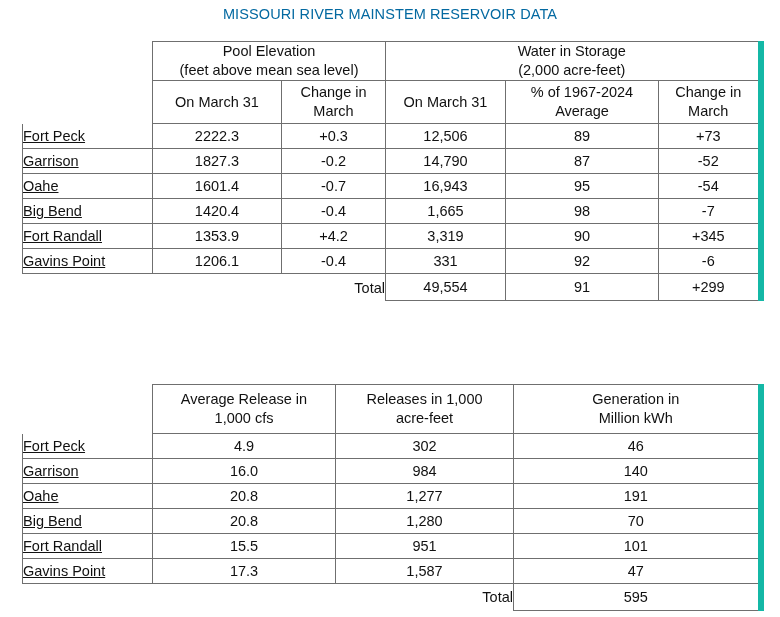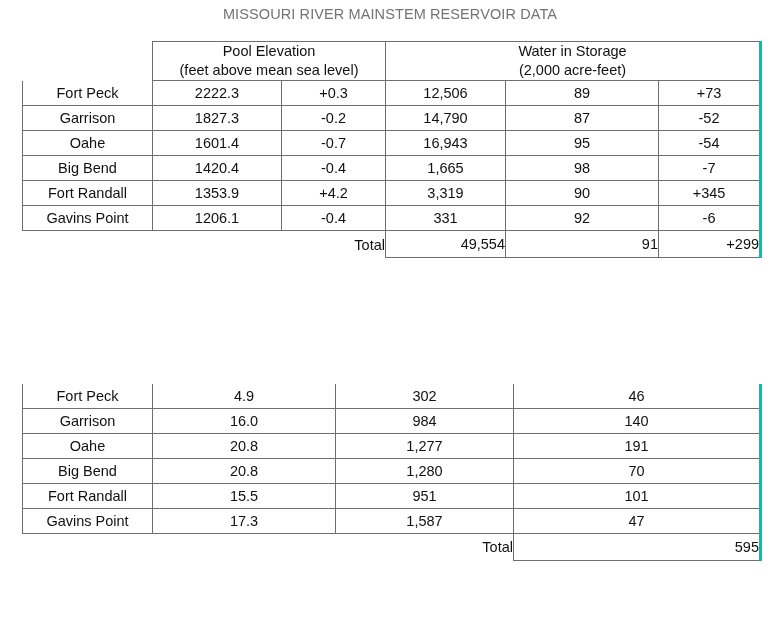--- a/index.html
+++ b/index.html
@@ -23,75 +23,76 @@
     height: 617px;
   }
 
   .title {
     position: absolute;
     left: 0;
     width: 780px;
     text-align: center;
     font-size: 14.5px;
     letter-spacing: 0.1px;
-    color: #737373;
+    color: #0369a1;
   }
   #title-1 { top: 6px; }
   #title-2 { top: 350px; }
 
   
   .tbl {
     position: absolute;
     border-collapse: collapse;
     table-layout: fixed;
     font-size: 14.5px;
     color: #111;
   }
   .tbl td, .tbl th {
     padding: 0;
     font-weight: normal;
     vertical-align: middle;
   }
 
   
   .bx-l { border-left: 1px solid #6f6f6f; }
-  .bx-r { border-right: 3px solid #14b8a6; }
+  .bx-r { border-right: 6px solid #14b8a6; }
   .bx-t { border-top: 1px solid #6f6f6f; }
   .bx-b { border-bottom: 1px solid #6f6f6f; }
 
   .hdr-cell {
     text-align: center;
     line-height: 1.32;
     font-size: 14.5px;
     padding: 3px 4px;
   }
   .name-cell {
-    text-align: center;
+    text-align: left;
     padding-left: 9px;
     height: 24px;
     line-height: 24px;
     white-space: nowrap;
+    text-decoration: underline;
   }
   .num-cell {
     text-align: center;
     height: 24px;
     line-height: 24px;
   }
   .blank-cell {
     border: none;
   }
   .total-label {
     text-align: right;
     padding-right: 10px;
     height: 26px;
     line-height: 26px;
     border: none;
   }
   .total-cell {
-    text-align: right;
+    text-align: center;
     height: 26px;
     line-height: 26px;
   }
 
   
   #table-reservoir {
     left: 22px;
     top: 41px;
     width: 738px;
     padding-left: 16px;
@@ -125,20 +126,41 @@
         <td class="hdr-cell bx-l bx-t bx-b" colspan="2">
           <div>Pool Elevation</div>
           <div>(feet above mean sea level)</div>
         </td>
         <td class="hdr-cell bx-l bx-t bx-b bx-r" colspan="3">
           <div>Water in Storage</div>
           <div>(2,000 acre-feet)</div>
         </td>
       </tr>
 
+      <tr>
+        <td class="blank-cell"></td>
+        <td class="hdr-cell bx-l bx-b" style="height:42px">
+          <div>On March 31</div>
+        </td>
+        <td class="hdr-cell bx-l bx-b">
+          <div>Change in</div>
+          <div>March</div>
+        </td>
+        <td class="hdr-cell bx-l bx-b">
+          <div>On March 31</div>
+        </td>
+        <td class="hdr-cell bx-l bx-b">
+          <div>% of 1967-2024</div>
+          <div>Average</div>
+        </td>
+        <td class="hdr-cell bx-l bx-b bx-r">
+          <div>Change in</div>
+          <div>March</div>
+        </td>
+      </tr>
 
       <tr>
         <td class="name-cell bx-l bx-b">Fort Peck</td>
         <td class="num-cell bx-l bx-b">2222.3</td>
         <td class="num-cell bx-l bx-b">+0.3</td>
         <td class="num-cell bx-l bx-b">12,506</td>
         <td class="num-cell bx-l bx-b">89</td>
         <td class="num-cell bx-l bx-b bx-r">+73</td>
       </tr>
       <tr>
@@ -194,20 +216,35 @@
 
   <table class="tbl" id="table-releases">
     <colgroup>
       <col style="width:130px">
       <col style="width:183px">
       <col style="width:178px">
       <col style="width:247px">
     </colgroup>
     <tbody>
 
+      <tr>
+        <td class="blank-cell"></td>
+        <td class="hdr-cell bx-l bx-t bx-b" style="height:48px">
+          <div>Average Release in</div>
+          <div>1,000 cfs</div>
+        </td>
+        <td class="hdr-cell bx-l bx-t bx-b">
+          <div>Releases in 1,000</div>
+          <div>acre-feet</div>
+        </td>
+        <td class="hdr-cell bx-l bx-t bx-b bx-r">
+          <div>Generation in</div>
+          <div>Million kWh</div>
+        </td>
+      </tr>
 
       <tr>
         <td class="name-cell bx-l bx-b">Fort Peck</td>
         <td class="num-cell bx-l bx-b">4.9</td>
         <td class="num-cell bx-l bx-b">302</td>
         <td class="num-cell bx-l bx-b bx-r">46</td>
       </tr>
       <tr>
         <td class="name-cell bx-l bx-b">Garrison</td>
         <td class="num-cell bx-l bx-b">16.0</td>

